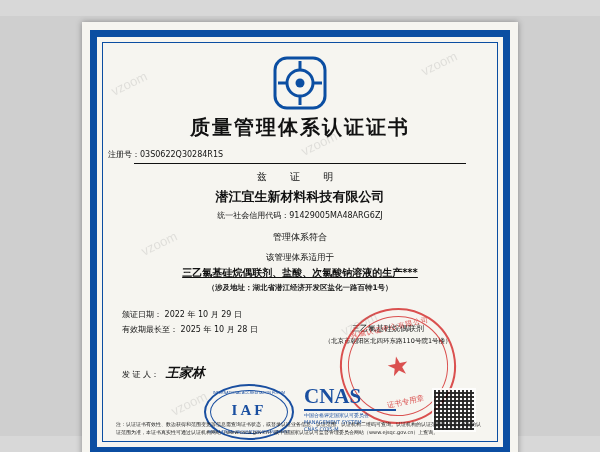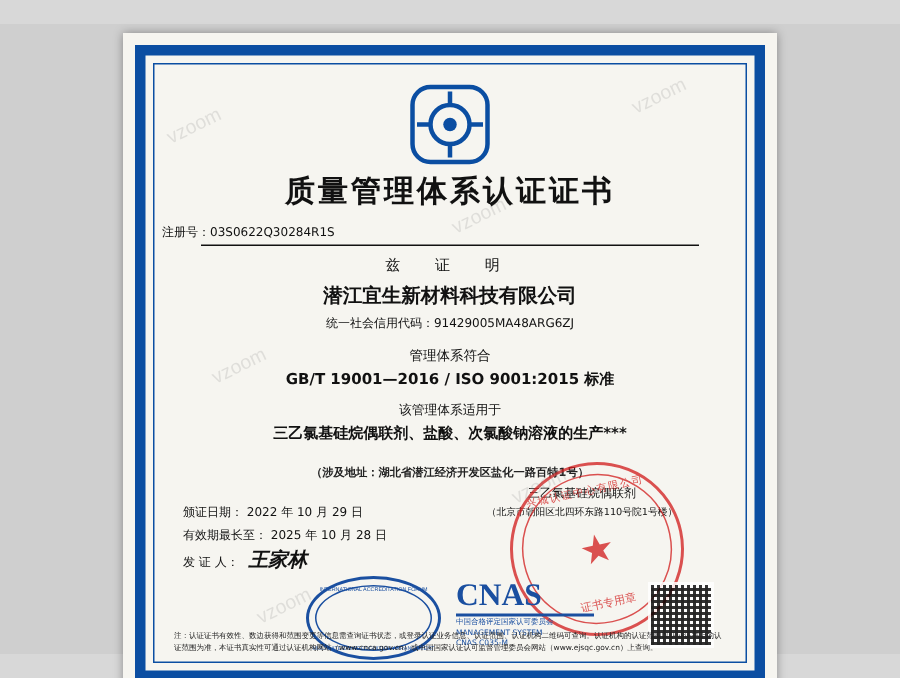--- a/index.html
+++ b/index.html
@@ -67,22 +67,23 @@
   }
   .standard{
     font-size:10px;font-weight:bold;margin:2px 0 4px 0;
     font-family:"DejaVu Sans", sans-serif;
   }
   .scope-label{
     font-size:8.5px;margin:8px 0 2px 0;
     font-family:"DejaVu Sans", sans-serif;
   }
   .scope{
-    font-size:10px;font-weight:bold;margin:2px 0 14px 0;
-    font-family:"DejaVu Sans", sans-serif;
+    font-size:10px;font-weight:bold;margin:2px 0 3px 0;
+    font-family:"DejaVu Sans", sans-serif;
+    text-decoration:underline;
   }
   .scope-note{
     font-size:7.5px;margin:2px 0 2px 0;color:#222;
     font-family:"DejaVu Sans", sans-serif;
     font-weight:bold;
   }
   .dates{
     margin-top:14px;text-align:left;padding-left:14px;
     font-size:8px;line-height:1.9;
     font-family:"DejaVu Sans", sans-serif;
@@ -206,21 +207,20 @@
         <span>注册号：</span><span>03S0622Q30284R1S</span>
       </div>
 
       <div class="hr"></div>
 
       <div class="zhengming">兹 证 明</div>
       <div class="company">潜江宜生新材料科技有限公司</div>
       <div class="small">统一社会信用代码：91429005MA48ARG6ZJ</div>
 
       <div class="sec-label">管理体系符合</div>
-      <div class="standard">GB/T 19001—2016 / ISO 9001:2015 标准</div>
 
       <div class="scope-label">该管理体系适用于</div>
       <div class="scope">三乙氯基硅烷偶联剂、盐酸、次氯酸钠溶液的生产***</div>
       <div class="scope-note">（涉及地址：湖北省潜江经济开发区盐化一路百特1号）</div>
 
       <div class="dates">
         <div>
           <span>颁证日期：</span>
           <span>2022 年 10 月 29 日</span>
         </div>
@@ -243,20 +243,21 @@
       <div class="stamp">
         <div class="stamp-top">兴城认证中心有限公司</div>
         <div class="stamp-star">★</div>
         <div class="stamp-bot">证书专用章</div>
       </div>
 
       <div class="logos">
         <div class="iaf">
           <div class="ring"></div>
           <div class="top">INTERNATIONAL ACCREDITATION FORUM</div>
+          <div class="txt">IAF</div>
           <div class="bot">MULTILATERAL RECOGNITION ARRANGEMENT</div>
         </div>
         <div class="cnas">
           <div class="cnas-word">CNAS</div>
           <div class="cnas-rule"></div>
           <div class="cnas-sub">中国合格评定国家认可委员会</div>
           <div class="cnas-en">MANAGEMENT SYSTEM</div>
           <div class="cnas-en">CNAS C035-M</div>
         </div>
       </div>

